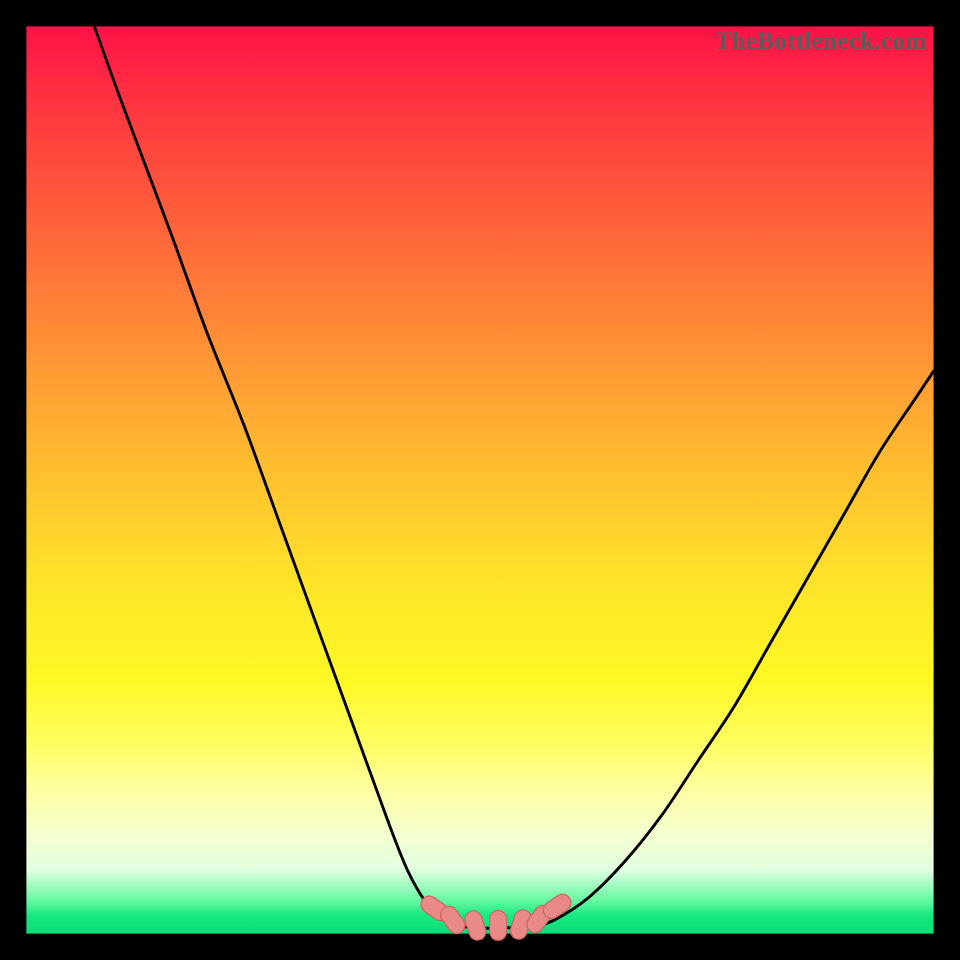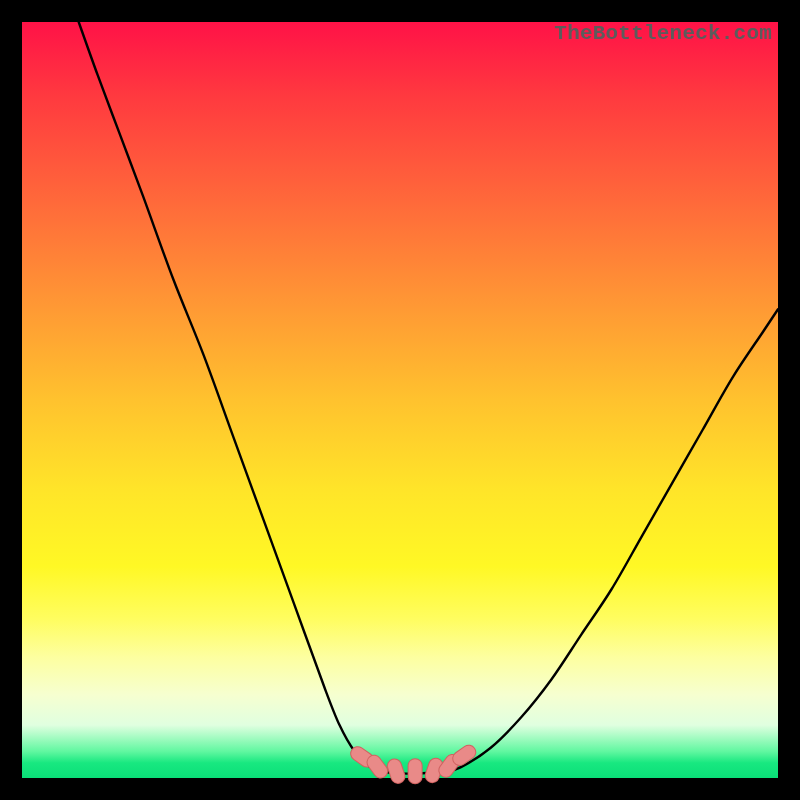--- a/index.html
+++ b/index.html
@@ -34,21 +34,21 @@
       #f6ffd0 89%,
       #e0ffe0 93%,
       #60f7a0 96.5%,
       #18e880 98%,
       #0adf78 100%);
   }
   .watermark {
     position: absolute;
     top: 0px;
     right: 6px;
-    font-family: Liberation Mono, monospace;
+    font-family: Liberation Serif, serif;
     font-size: 21px;
     font-weight: 600;
     color: #5c5c5c;
     letter-spacing: 0.2px;
     user-select: none;
     text-align: center;
   }
   svg.curve {
     position: absolute;
     left: 0;

